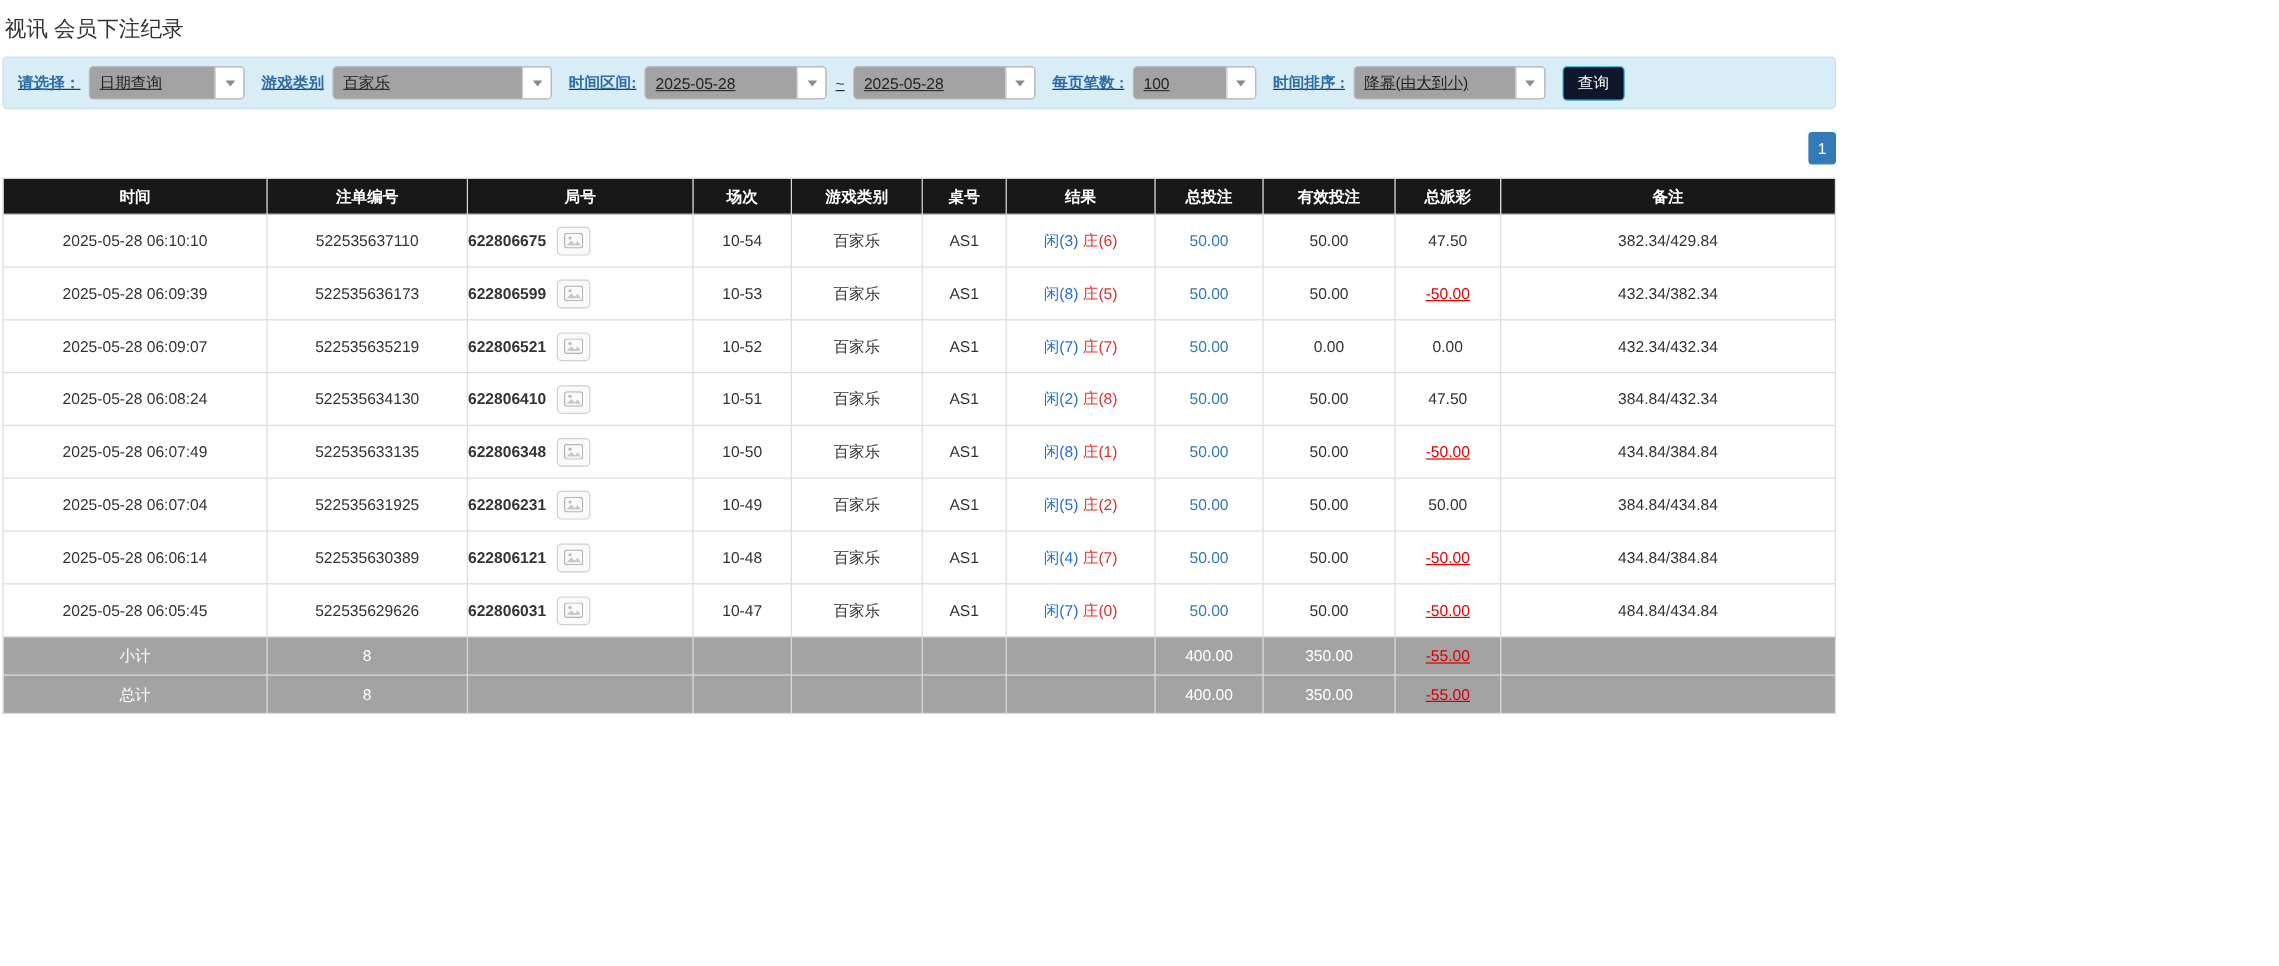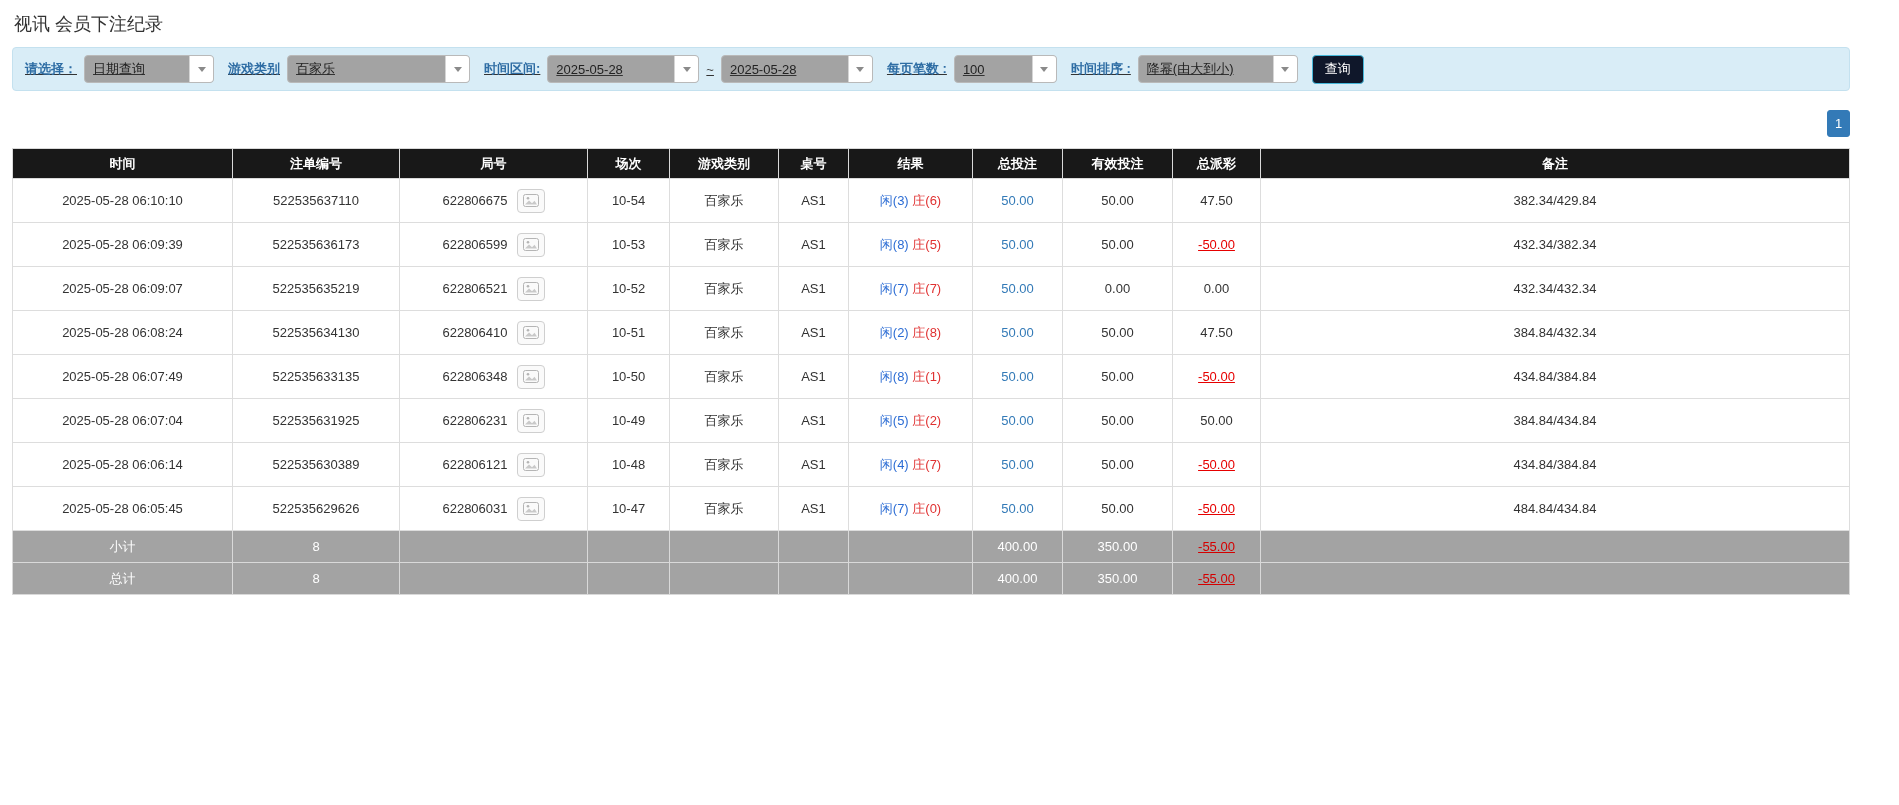--- a/index.html
+++ b/index.html
@@ -4,21 +4,21 @@
 <style>
   * { box-sizing: border-box; margin: 0; padding: 0; }
   html, body { background: #fff; }
   body {
     font-family: "Liberation Sans", "DejaVu Sans", sans-serif;
     font-size: 13px;
     color: #333;
     width: 1899px;
     min-height: 805px;
   }
-  .container { width: 1838px; margin-left: 12px; }
+  .container { width: 1528px; margin-left: 2px; }
 
   .page-title {
     font-size: 18px;
     font-weight: 500;
     color: #333;
     padding: 12px 0 11px 2px;
   }
 
   
   .filter-bar {
@@ -137,21 +137,21 @@
     height: 32px;
     border: 1px solid #d9d9d9;
     text-align: center;
     font-size: 13px;
   }
   .neg { color: #e60000 !important; text-decoration: underline; }
   tr.footer-row td.neg { color: #d40000 !important; font-weight: normal; }
   .bet-link { color: #337ab7; text-decoration: none; cursor: pointer; }
   .res-player { color: #2b6cd4; }
   .res-banker { color: #e03131; }
-  .round-wrap { display: flex; align-items: center; justify-content: center; gap: 9px; }
+  .round-wrap { display: flex; align-items: center; justify-content: flex-start; gap: 9px; font-weight: bold; }
   .snapshot-btn {
     width: 28px; height: 24px;
     border: 1px solid #cfcfcf;
     border-radius: 4px;
     background: #fafafa;
     display: inline-flex;
     align-items: center;
     justify-content: center;
     cursor: pointer;
   }

